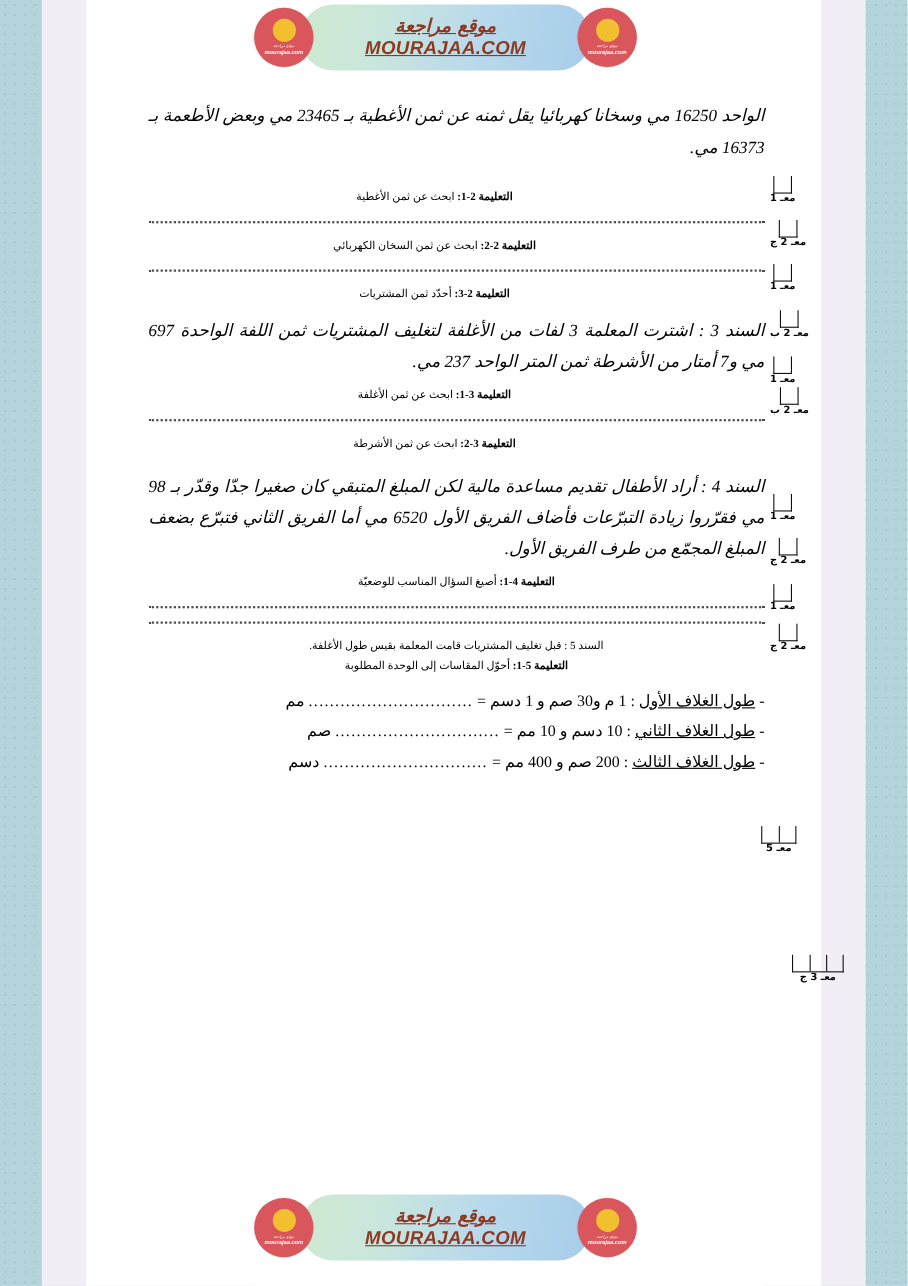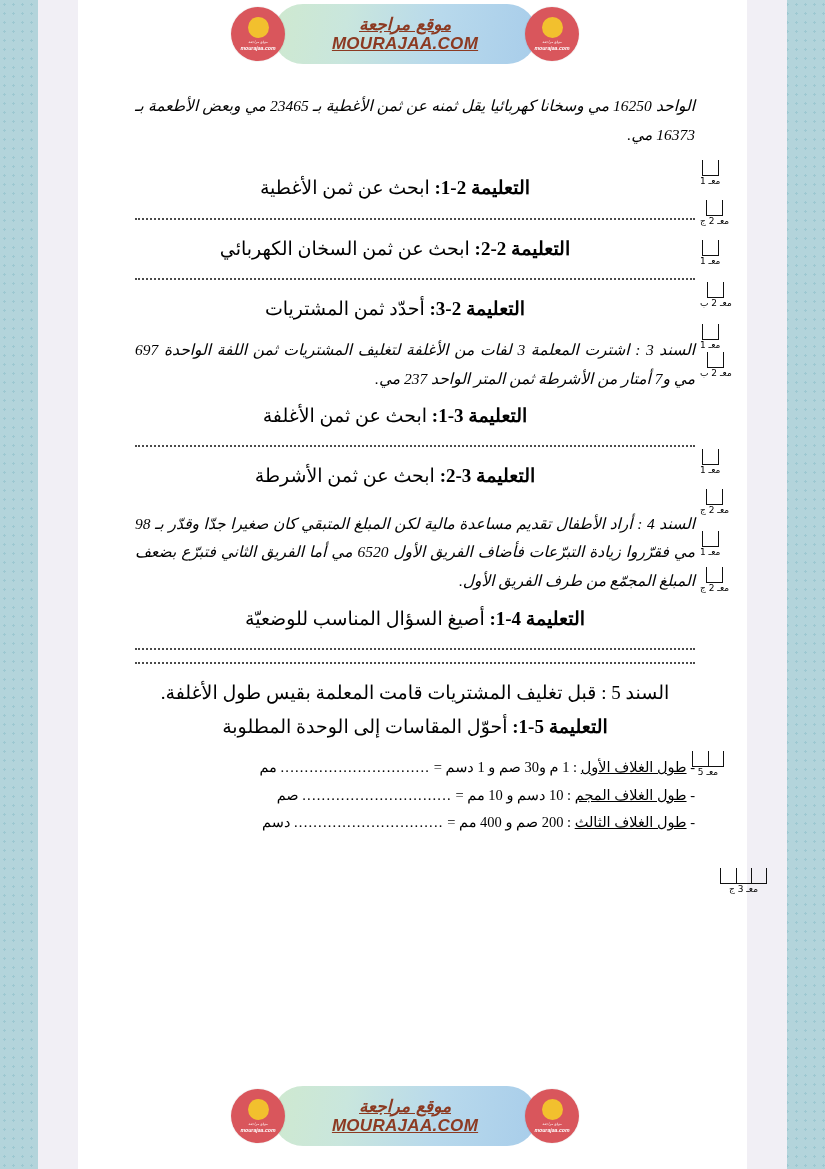--- a/index.html
+++ b/index.html
@@ -146,21 +146,21 @@
   .para {
     font-size: 15.5px;
     line-height: 1.85;
     color: #000;
     text-align: justify;
     margin: 0 0 6px 0;
     font-style: italic;
   }
 
   .ins {
-    font-size: 19px;
+    font-size: 10px;
     line-height: 1.8;
     color: #000;
     margin: 0;
     text-align: center;
     white-space: nowrap;
   }
   .ins .lbl { font-weight: bold; }
 
   .ins.shift-a  { text-align: center; padding-right: 40px; }
   .ins.shift-b  { text-align: center; padding-right: 0px; }
@@ -215,21 +215,21 @@
   }
   .mark-cell {
     width: 15px;
     border-left: 1px solid #111;
     box-sizing: border-box;
   }
   .mark-cell:last-child { border-left: none; }
   .mark-label {
     font-family: "DejaVu Sans", sans-serif;
     font-size: 9px;
-    font-weight: normal;
+    font-weight: bold;
     color: #000;
     direction: rtl;
     white-space: nowrap;
     margin-top: 1px;
     line-height: 1;
   }
 </style>
 </head>
 <body>
 
@@ -341,21 +341,21 @@
   <p class="meas">
     <span>-</span>
     <u>طول الغلاف الأول</u>
     <span>: 1 م و30 صم و 1 دسم =</span>
     <span class="fill">...............................</span>
     <span>مم</span>
   </p>
 
   <p class="meas">
     <span>-</span>
-    <u>طول الغلاف المجم</u>
+    <u>طول الغلاف الثاني</u>
     <span>: 10 دسم و 10 مم =</span>
     <span class="fill">...............................</span>
     <span>صم</span>
   </p>
 
   <p class="meas">
     <span>-</span>
     <u>طول الغلاف الثالث</u>
     <span>: 200 صم و 400 مم =</span>
     <span class="fill">...............................</span>

